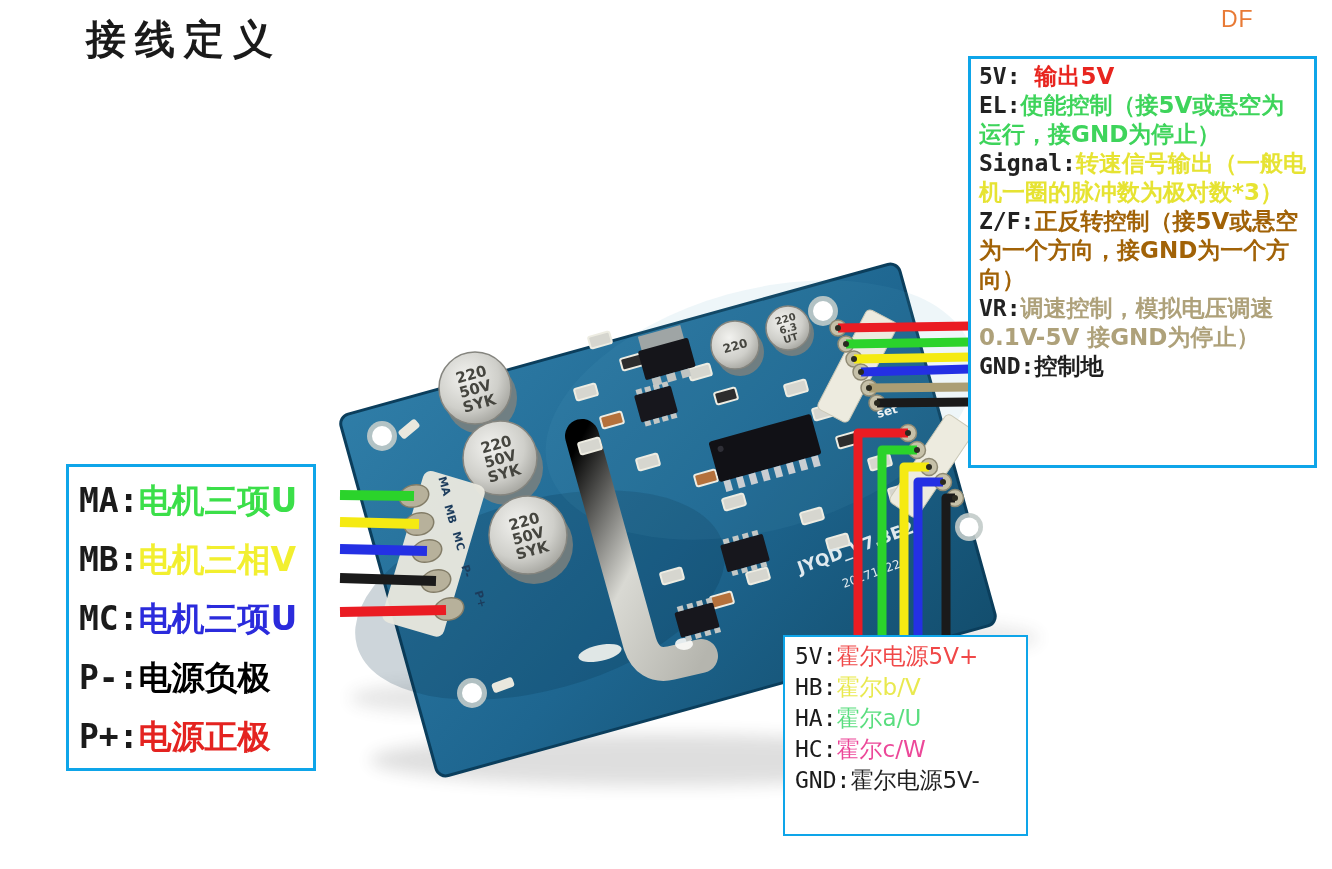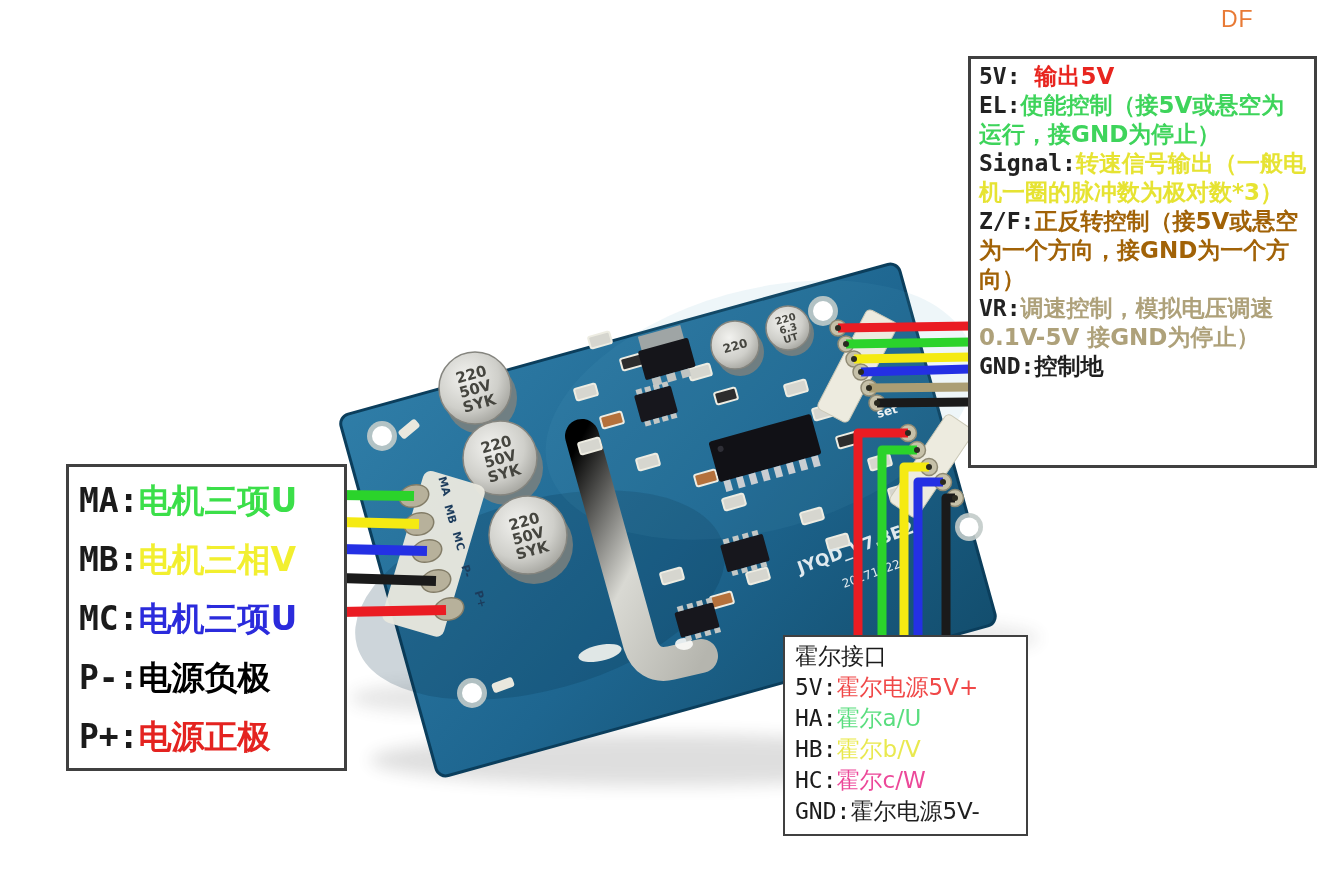--- a/index.html
+++ b/index.html
@@ -11,25 +11,25 @@
     position:absolute; left:86px; top:12px; font-size:40px; font-weight:bold;
     letter-spacing:9px; color:#1a1a1a; z-index:3;
   }
   #brand-logo {
     position:absolute; left:1221px; top:6px; font-size:23px; font-weight:400;
     color:#e87a35; letter-spacing:1px; z-index:3;
     font-family:"Liberation Sans", sans-serif;
   }
   #board-svg { position:absolute; left:0; top:0; z-index:1; }
   .box {
-    position:absolute; background:#ffffff; border:3px solid #404040;
+    position:absolute; background:#ffffff; border:3px solid #0ea5e9;
     box-sizing:border-box; overflow:hidden; z-index:2;
   }
   
-  #motor-box { left:66px; top:464px; width:281px; height:307px; padding:4px 0 17px 10px; }
+  #motor-box { left:66px; top:464px; width:250px; height:307px; padding:4px 0 17px 10px; }
   #motor-box .row { white-space:nowrap; line-height:59px; font-size:33px; font-weight:bold; }
   #motor-box .lbl { color:#1b1b1b; font-family:"DejaVu Sans Mono", monospace; }
   
   #control-box { left:968px; top:56px; width:349px; height:412px; padding:3px 8px; }
   #control-box .entry { font-size:23px; line-height:29px; font-weight:bold; }
   #control-box .lbl { color:#222222; font-family:"DejaVu Sans Mono", monospace; white-space:pre-wrap; }
   
   #hall-box { left:783px; top:635px; width:245px; height:201px; border-width:2px; padding:4px 10px; }
   #hall-box .row { white-space:nowrap; font-size:23px; line-height:31px; }
   #hall-box .title { color:#1b1b1b; font-size:23px; line-height:31px; }
@@ -285,20 +285,21 @@
         <circle cx="869" cy="388" r="3"></circle>
         <circle cx="877" cy="403" r="3"></circle>
       <circle cx="908" cy="433" r="3"></circle>
         <circle cx="917" cy="450" r="3"></circle>
         <circle cx="929" cy="467" r="3"></circle>
       <circle cx="943" cy="482" r="3"></circle>
         <circle cx="955" cy="498" r="3"></circle>
     </g>
   </svg>
 
+  <div id="page-title">接线定义</div>
   <div id="brand-logo">DF</div>
 
   <div id="motor-box" class="box">
     <div class="row">
       <span class="lbl">MA:</span><span class="desc" style="color: rgb(59, 223, 73);">电机三项U</span>
     </div>
     <div class="row">
       <span class="lbl">MB:</span><span class="desc" style="color: rgb(242, 239, 47);">电机三相V</span>
     </div>
     <div class="row">
@@ -327,31 +328,30 @@
     </div>
     <div class="entry">
       <span class="lbl">VR:</span><span class="desc" style="color: rgb(174, 161, 122);">调速控制，模拟电压调速0.1V-5V 接GND为停止）</span>
     </div>
     <div class="entry">
       <span class="lbl">GND:</span><span class="desc" style="color: rgb(31, 31, 31);">控制地</span>
     </div>
   </div>
 
   <div id="hall-box" class="box">
-    <div class="title">霍尔接口</div>
     <div class="row">
       <span class="lbl">5V:</span><span class="desc" style="color: rgb(240, 72, 72);">霍尔电源5V+</span>
     </div>
     <div class="row">
+      <span class="lbl">HB:</span><span class="desc" style="color: rgb(233, 233, 79);">霍尔b/V</span>
+    </div>
+    <div class="row">
       <span class="lbl">HA:</span><span class="desc" style="color: rgb(90, 222, 127);">霍尔a/U</span>
     </div>
     <div class="row">
-      <span class="lbl">HB:</span><span class="desc" style="color: rgb(233, 233, 79);">霍尔b/V</span>
-    </div>
-    <div class="row">
       <span class="lbl">HC:</span><span class="desc" style="color: #ec4899;">霍尔c/W</span>
     </div>
     <div class="row">
       <span class="lbl">GND:</span><span class="desc" style="color: rgb(31, 31, 31);">霍尔电源5V-</span>
     </div>
   </div>
 
 </div>
 
 </body></html>

